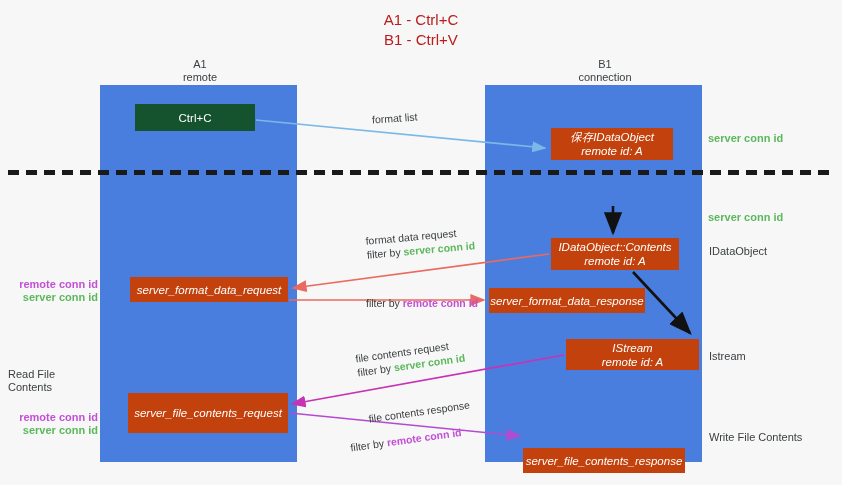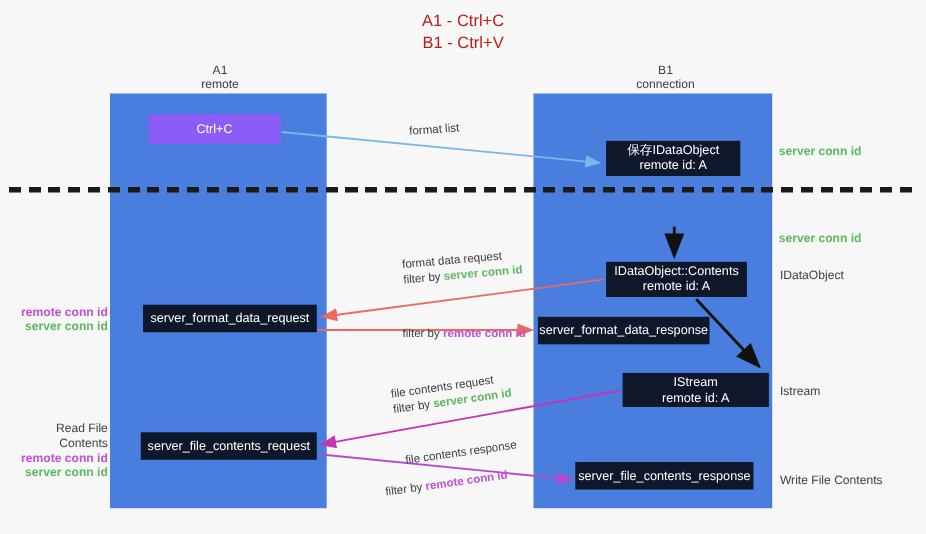--- a/index.html
+++ b/index.html
@@ -34,48 +34,48 @@
     left:8px;top:170px;width:826px;height:5px;
     background-image:repeating-linear-gradient(to right,#1a1a1a 0,#1a1a1a 11px,transparent 11px,transparent 18px);
   }
 
   
   .box{
     box-sizing:border-box;color:#ffffff;text-align:center;
     display:flex;flex-direction:column;align-items:center;justify-content:center;
     font-size:11.5px;line-height:14px;
   }
-  .box.green{background:#8b5cf6;}
-  .box.orange{background:#0f172a;}
+  .box.green{background:#14532d;}
+  .box.orange{background:#c2410c;font-style:italic;}
   .box .l2{font-size:11.5px;}
 
   #box-ctrlc{left:135px;top:104px;width:120px;height:27px;}
   #box-save-dataobject{left:551px;top:128px;width:122px;height:32px;}
   #box-ctrlv{left:554px;top:180px;width:118px;height:25px;}
   #box-getdata{left:551px;top:238px;width:128px;height:32px;}
   #box-istream{left:566px;top:339px;width:133px;height:31px;}
   #box-fmt-req{left:130px;top:277px;width:158px;height:25px;}
   #box-fmt-resp{left:489px;top:288px;width:156px;height:25px;}
-  #box-file-req{left:128px;top:393px;width:160px;height:25px;}
-  #box-file-resp{left:523px;top:420px;width:162px;height:25px;}
+  #box-file-req{left:128px;top:393px;width:160px;height:40px;}
+  #box-file-resp{left:523px;top:448px;width:162px;height:25px;}
 
   
   .side{font-size:11px;line-height:13px;color:#3c4043;}
   .green-t{color:#5cb85c;font-weight:bold;}
   .purple-t{color:#c250d6;font-weight:bold;}
   .plain-t{color:#3c4043;}
 
   #ann-serverconn-1{left:708px;top:132px;}
   #ann-serverconn-2{left:708px;top:211px;}
   #ann-dataobject{left:709px;top:245px;}
   #ann-istream{left:709px;top:350px;}
   #ann-writefile{left:709px;top:431px;}
 
   #ann-left-conn-1{left:10px;top:278px;width:88px;text-align:right;}
-  #ann-readfile{left:8px;top:384px;width:90px;text-align:right;}
+  #ann-readfile{left:8px;top:368px;width:90px;}
   #ann-left-conn-2{left:10px;top:411px;width:88px;text-align:right;}
 
   
   .alabel{font-size:10.5px;line-height:14px;color:#3c4043;white-space:nowrap;}
   #lbl-format-list{left:372px;top:111px;transform:rotate(-4deg);}
   #lbl-fmt-req{left:366px;top:229px;transform:rotate(-5deg);}
   #lbl-fmt-resp{left:335px;top:285px;}
   #lbl-file-req{left:356px;top:344px;transform:rotate(-8deg);}
   #lbl-file-resp{left:348px;top:406px;transform:rotate(-8deg);}
 

